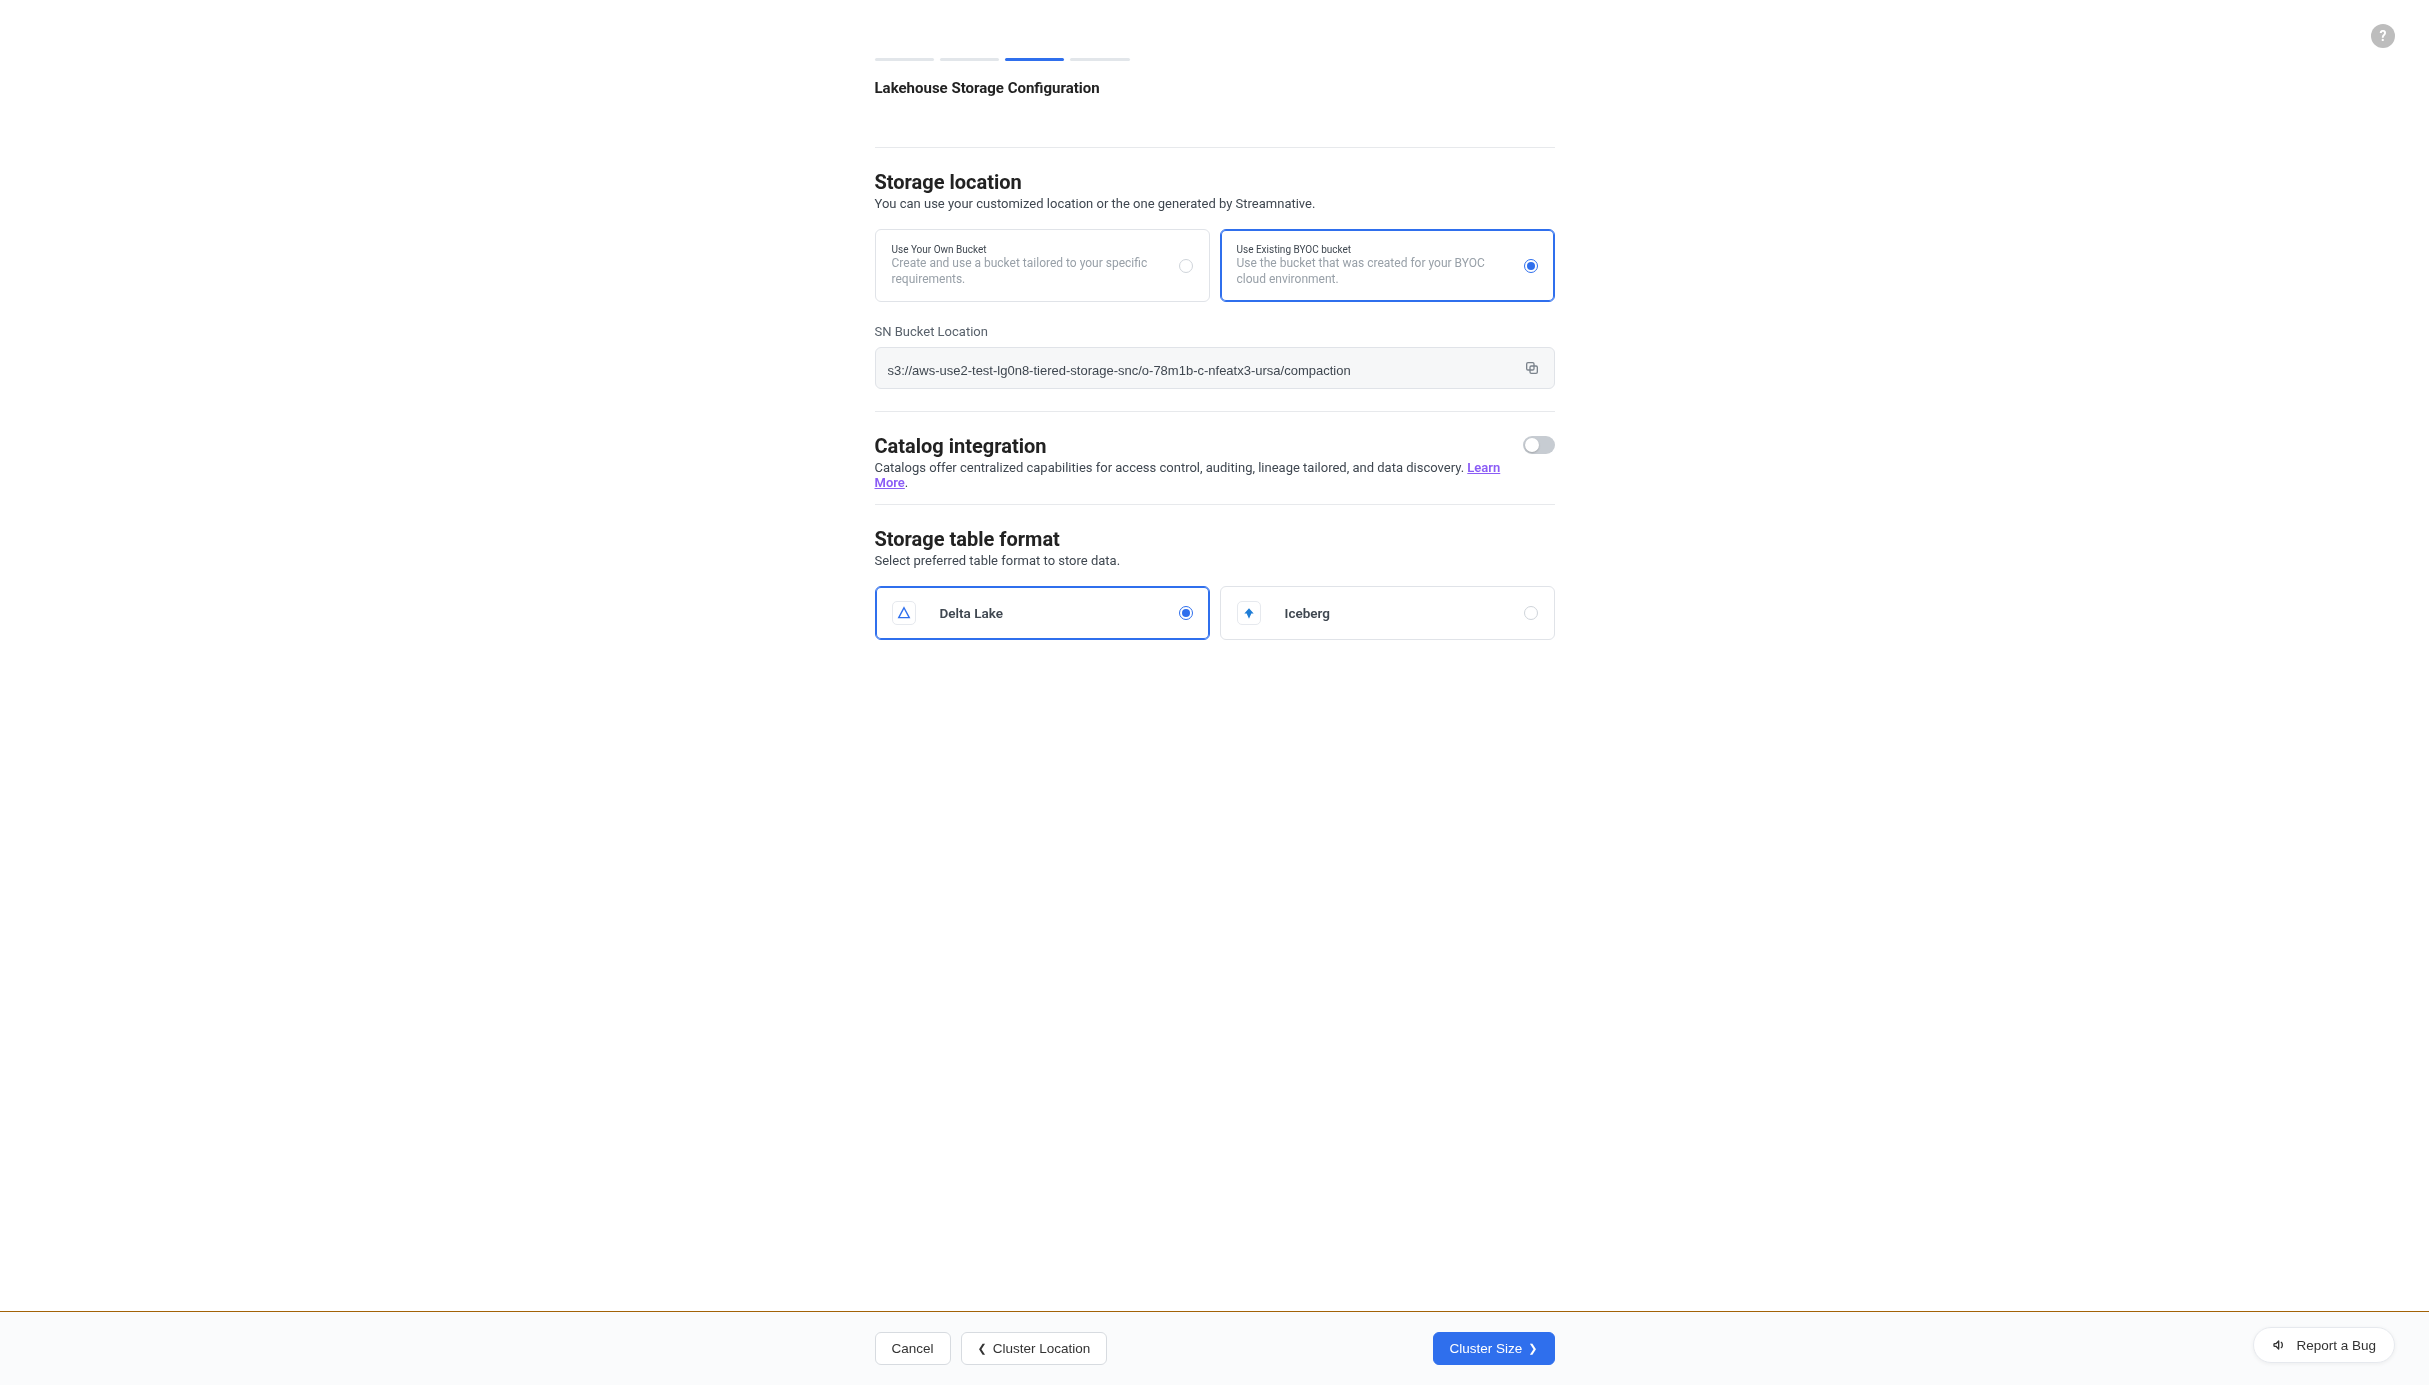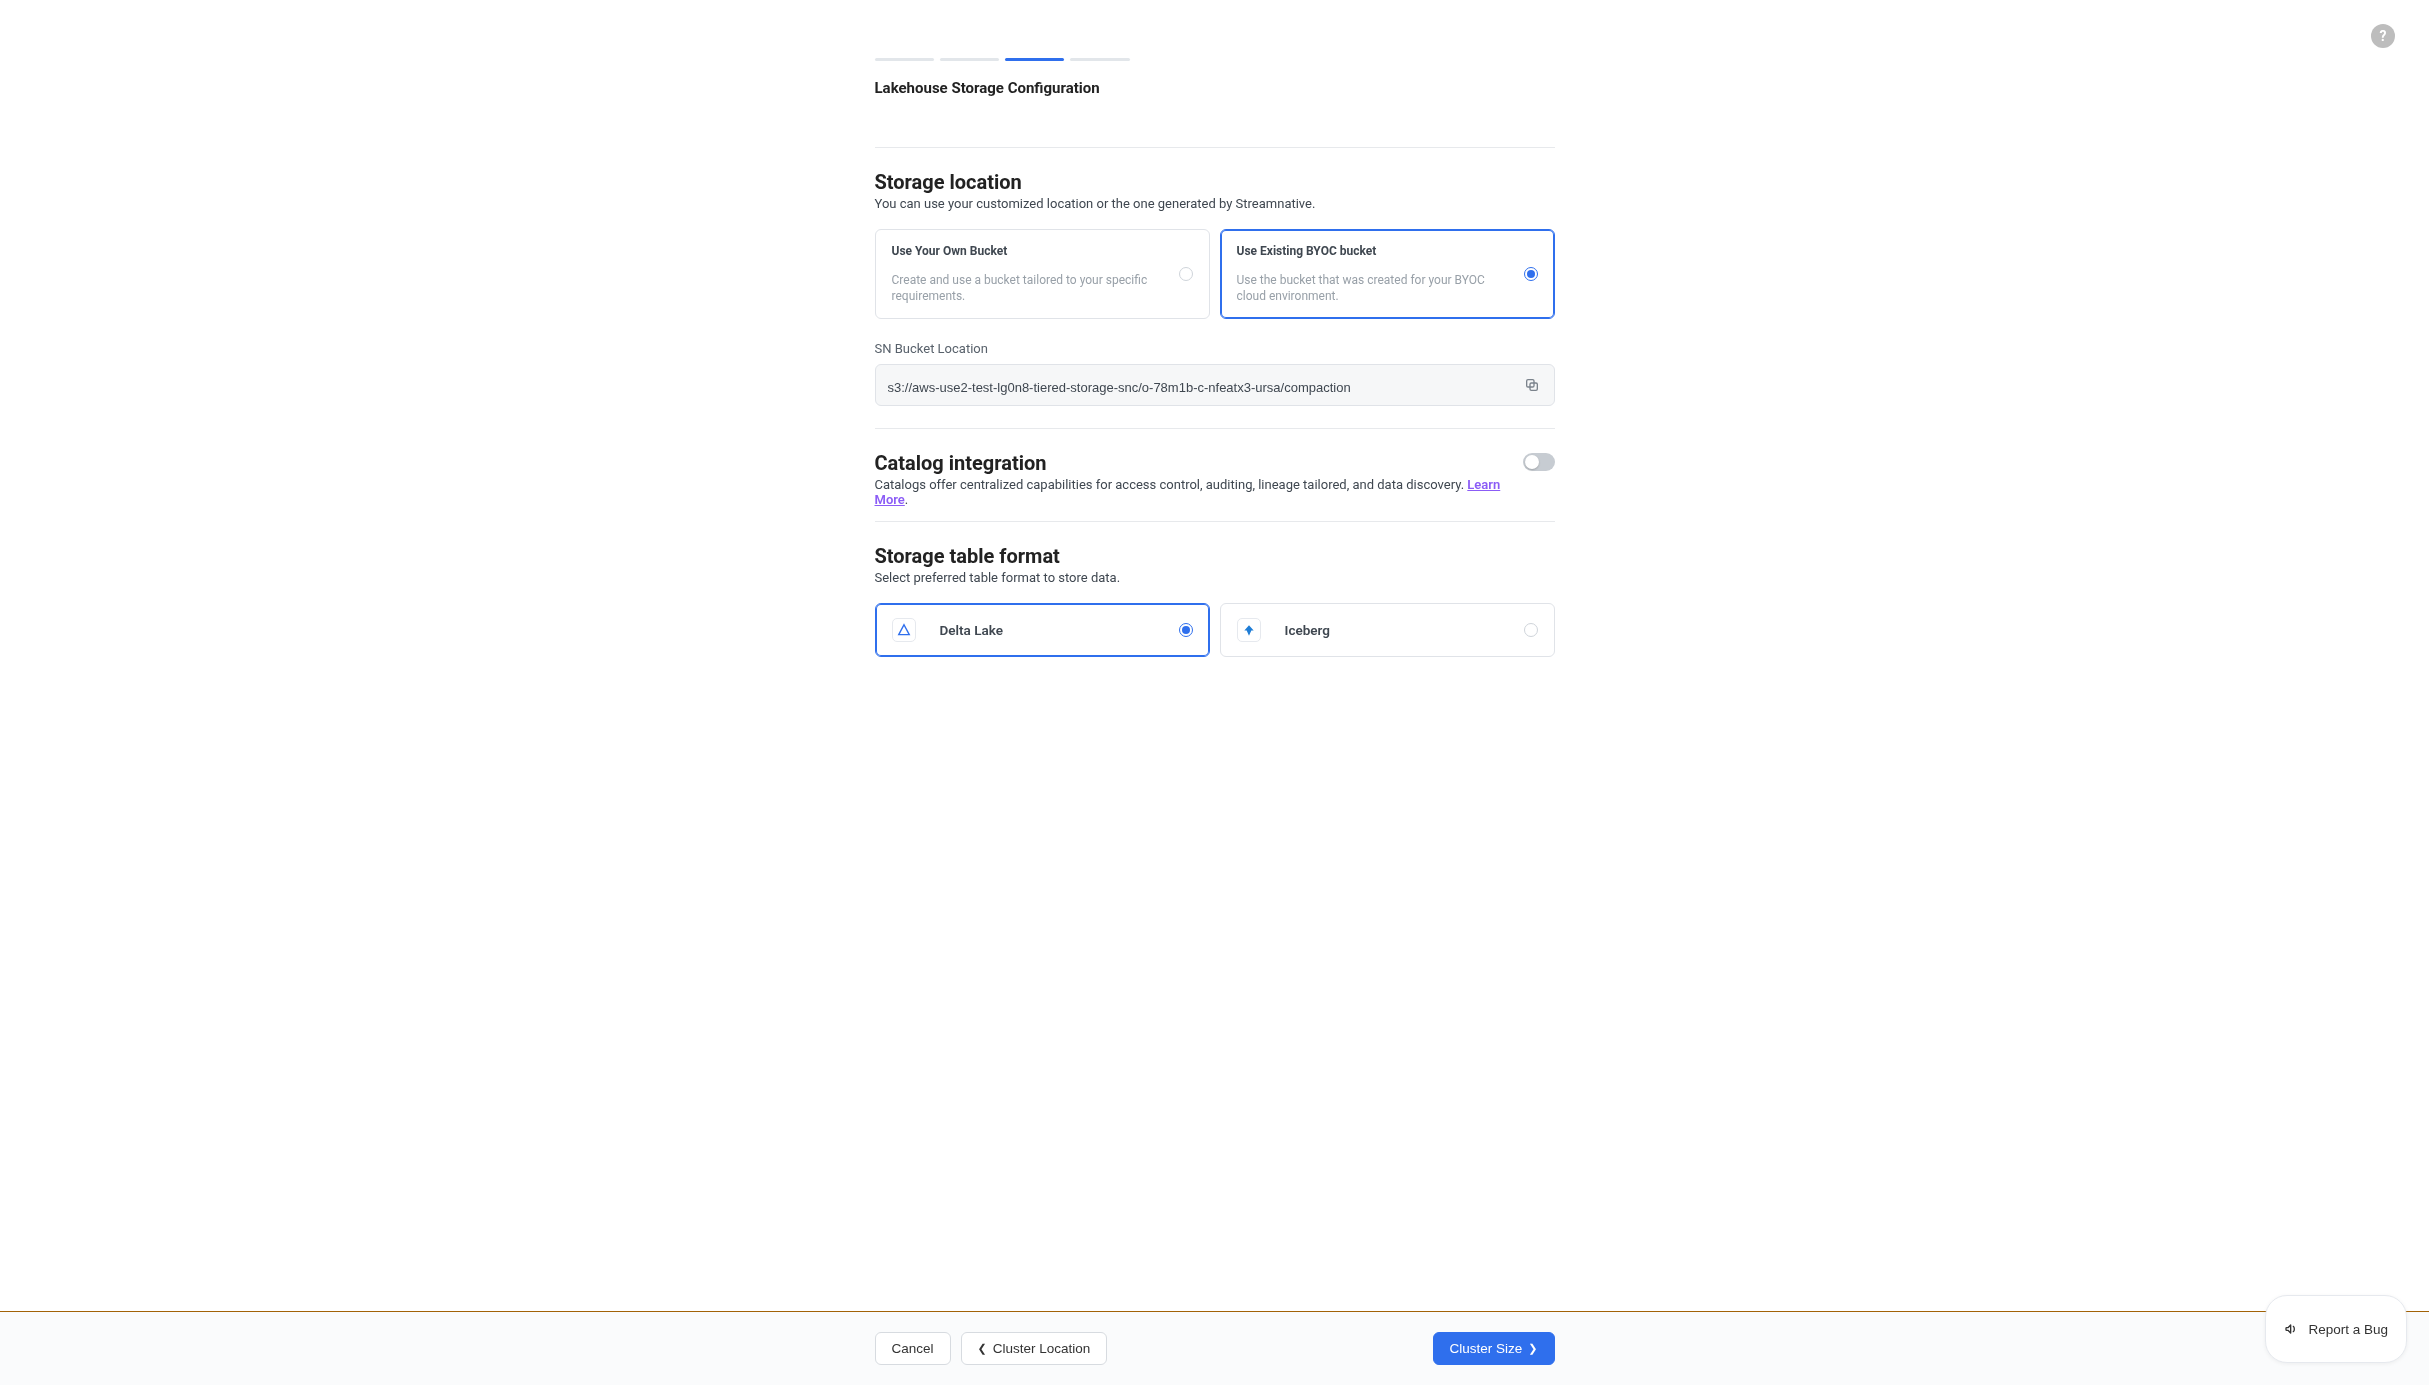--- a/index.html
+++ b/index.html
@@ -94,24 +94,24 @@
     background: #fff;
     position: relative;
   }
   .opt-card.selected {
     border-color: #2f6fed;
     box-shadow: 0 0 0 1px #2f6fed inset;
     gap: 37px;
   }
   .opt-body { flex: 1; min-width: 0; }
   .opt-title {
-    font-size: 12px;
+    font-size: 10px;
     color: #3f4750;
-    font-weight: 700;
-    margin-bottom: 14px;
+    font-weight: 400;
+    margin-bottom: 0;
   }
   .opt-desc {
     font-size: 12px;
     color: #98a0a8;
     line-height: 1.35;
   }
   .radio-dot {
     width: 14px; height: 14px;
     border: 1px solid #cfd4da;
     border-radius: 50%;
@@ -232,26 +232,26 @@
     gap: 6px;
   }
   .btn.primary {
     background: #2f6fed;
     border-color: #2f6fed;
     color: #fff;
   }
   .spacer { flex: 1; }
   .bug-btn {
     position: fixed;
-    right: 22px;
+    right: 34px;
     bottom: 22px;
     background: #fff;
     border: 1px solid #e6e9ee;
     border-radius: 22px;
-    padding: 25px 18px;
+    padding: 9px 18px;
     font-size: 13.5px;
     font-weight: 500;
     color: #333;
     display: inline-flex;
     align-items: center;
     gap: 8px;
     cursor: pointer;
     box-shadow: 0 1px 4px rgba(0,0,0,0.06);
   }
   .chev { font-size: 11px; line-height: 1; }

